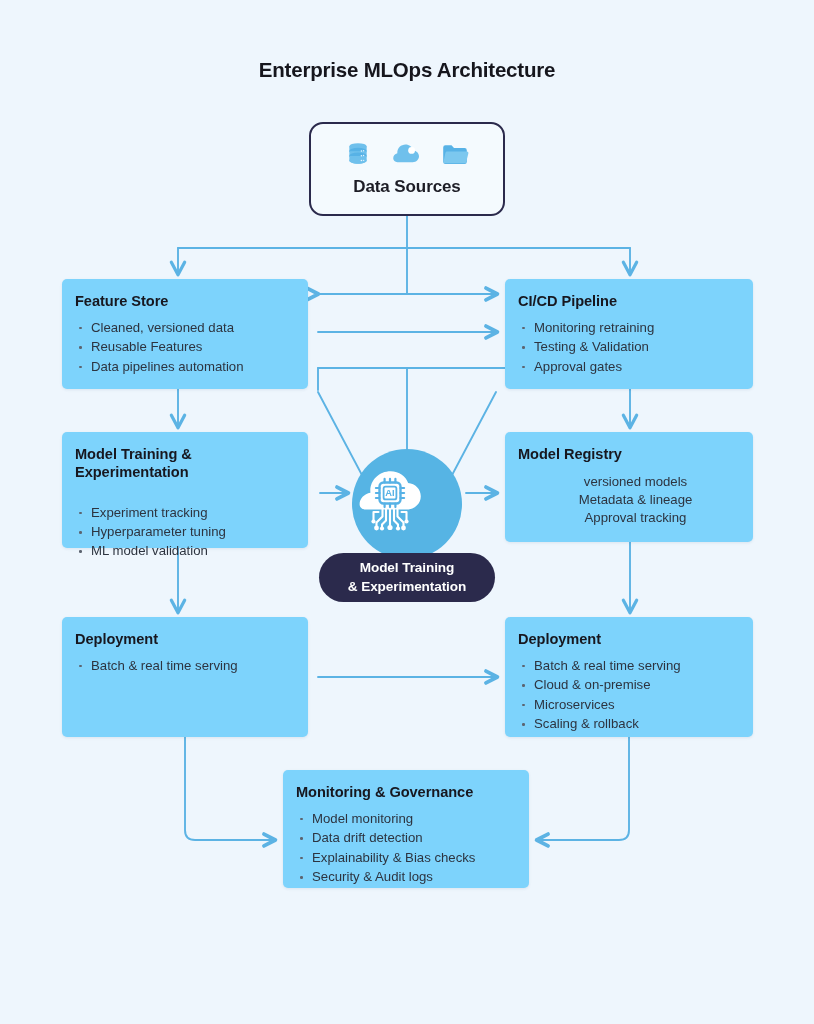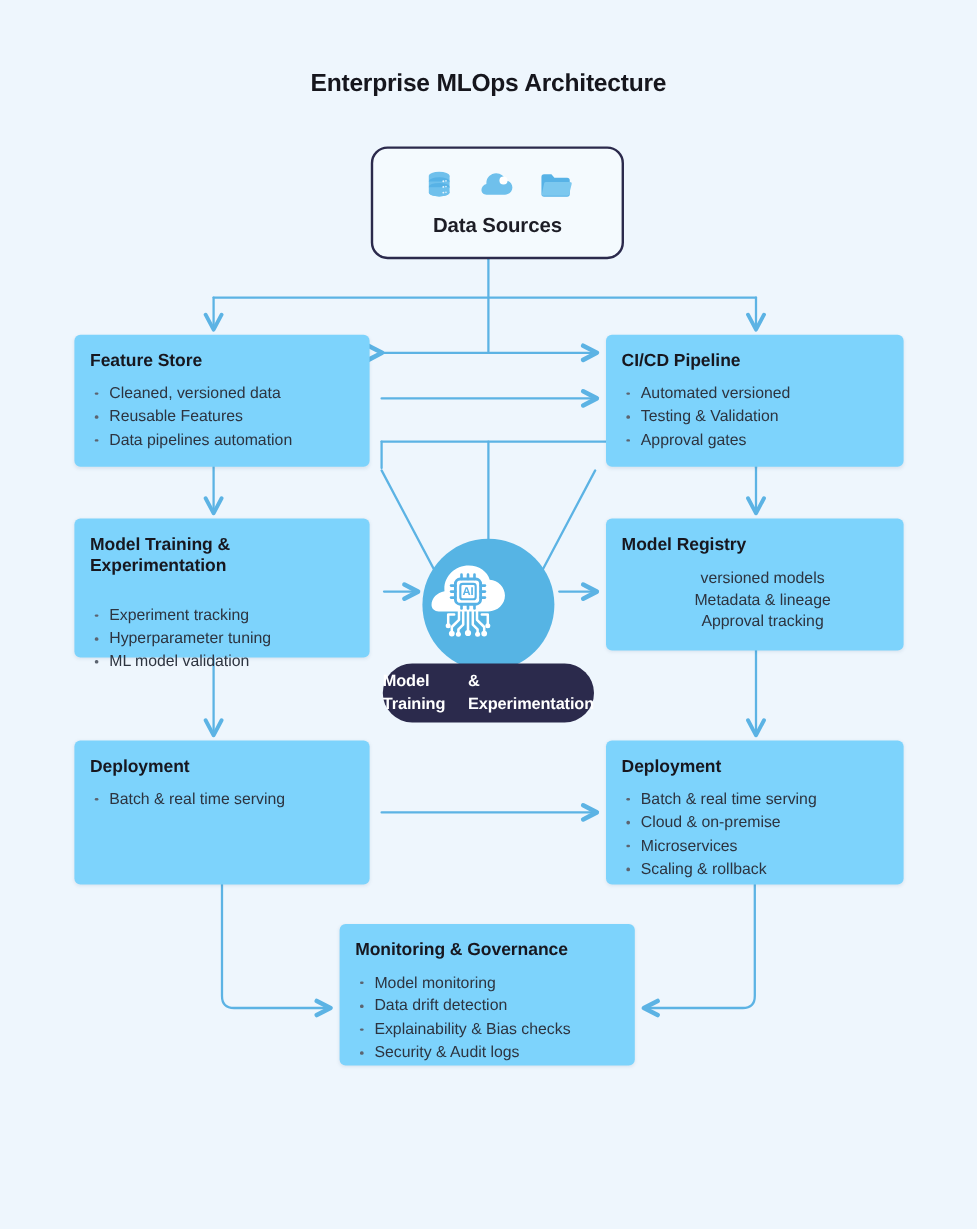--- a/index.html
+++ b/index.html
@@ -38,21 +38,21 @@
     font-weight: bold;
     color: #16161d;
     letter-spacing: -0.2px;
   }
 
   
   .ds-box {
     position: absolute;
     left: 309px;
     top: 122px;
-    width: 211px;
+    width: 196px;
     height: 94px;
     box-sizing: border-box;
     border: 2.5px solid #2b2a4c;
     border-radius: 14px;
     background: #f4fafe;
     display: flex;
     flex-direction: column;
     align-items: center;
     justify-content: center;
   }
@@ -137,21 +137,21 @@
   }
   .hub-pill {
     position: absolute;
     left: 319px;
     top: 553px;
     width: 176px;
     height: 49px;
     border-radius: 25px;
     background: #2b2a4c;
     display: flex;
-    flex-direction: row;
+    flex-direction: column;
     align-items: center;
     justify-content: center;
     color: #ffffff;
   }
   .hub-pill span {
     font-size: 13.6px;
     font-weight: bold;
     line-height: 1.33;
     letter-spacing: -0.1px;
   }
@@ -255,21 +255,21 @@
     <ul>
       <li>Cleaned, versioned data</li>
       <li>Reusable Features</li>
       <li>Data pipelines automation</li>
     </ul>
   </div>
 
   <div class="card" id="card-cicd">
     <div class="card-title">CI/CD Pipeline</div>
     <ul>
-      <li>Automated versioned</li>
+      <li>Monitoring retraining</li>
       <li>Testing &amp; Validation</li>
       <li>Approval gates</li>
     </ul>
   </div>
 
   <div class="card" id="card-model-training">
     <div class="card-title">Model Training  &amp; Experimentation</div>
     <ul>
       <li>Experiment tracking</li>
       <li>Hyperparameter tuning</li>

